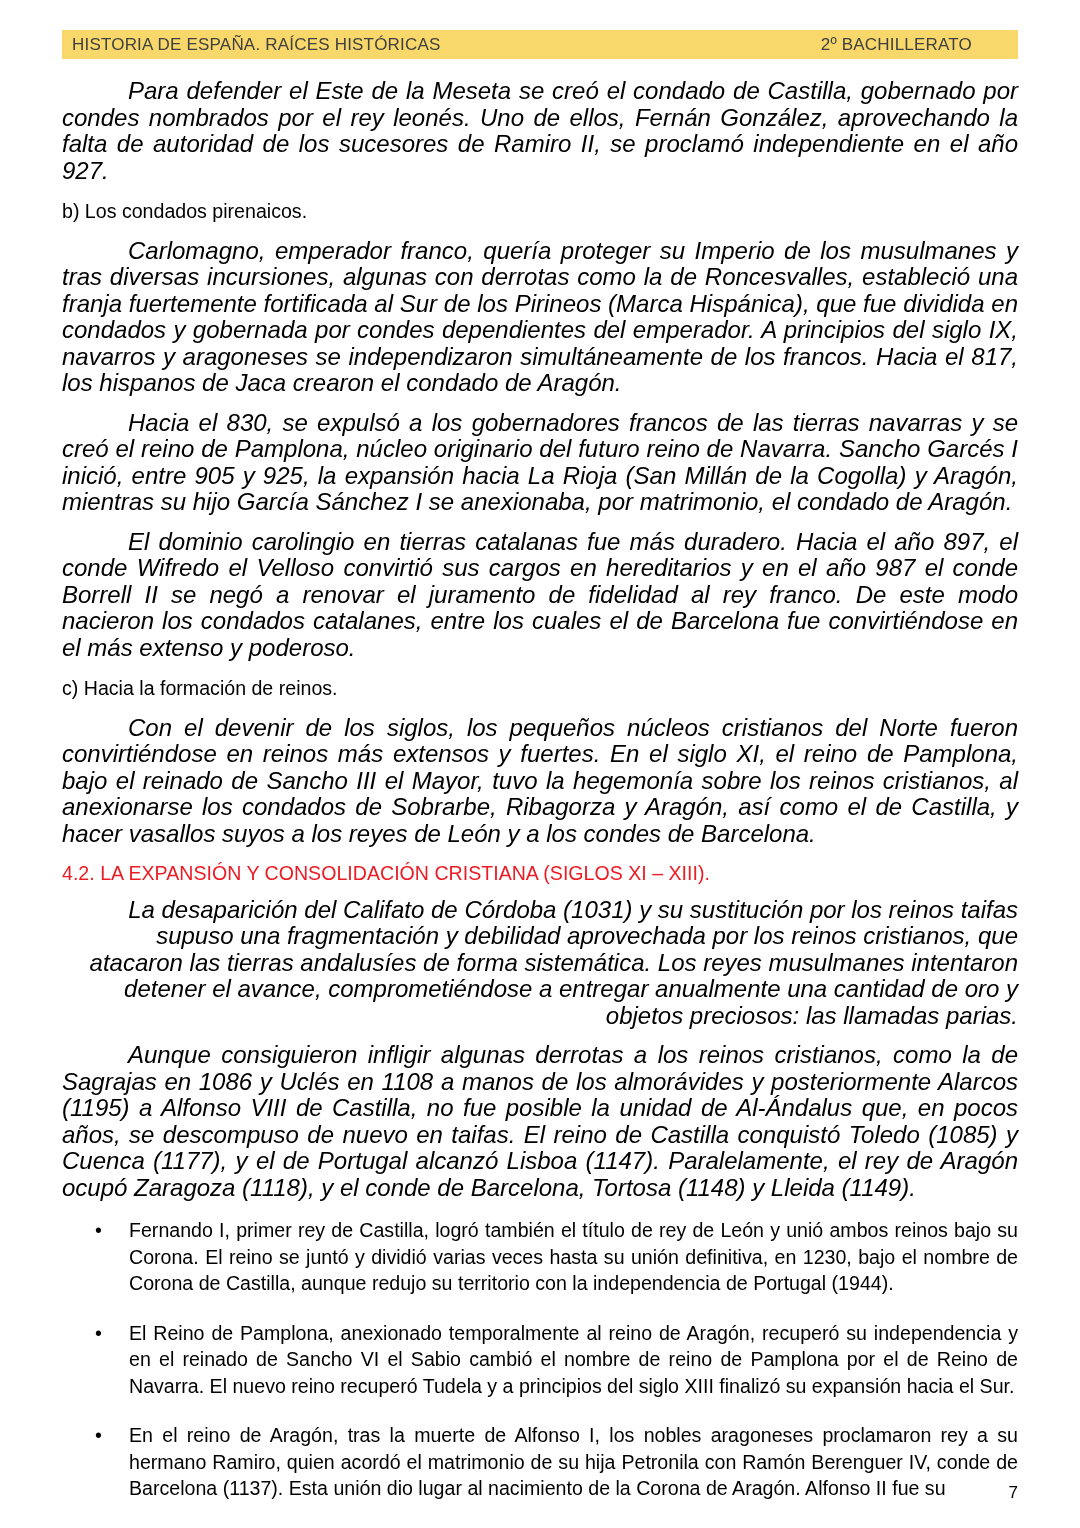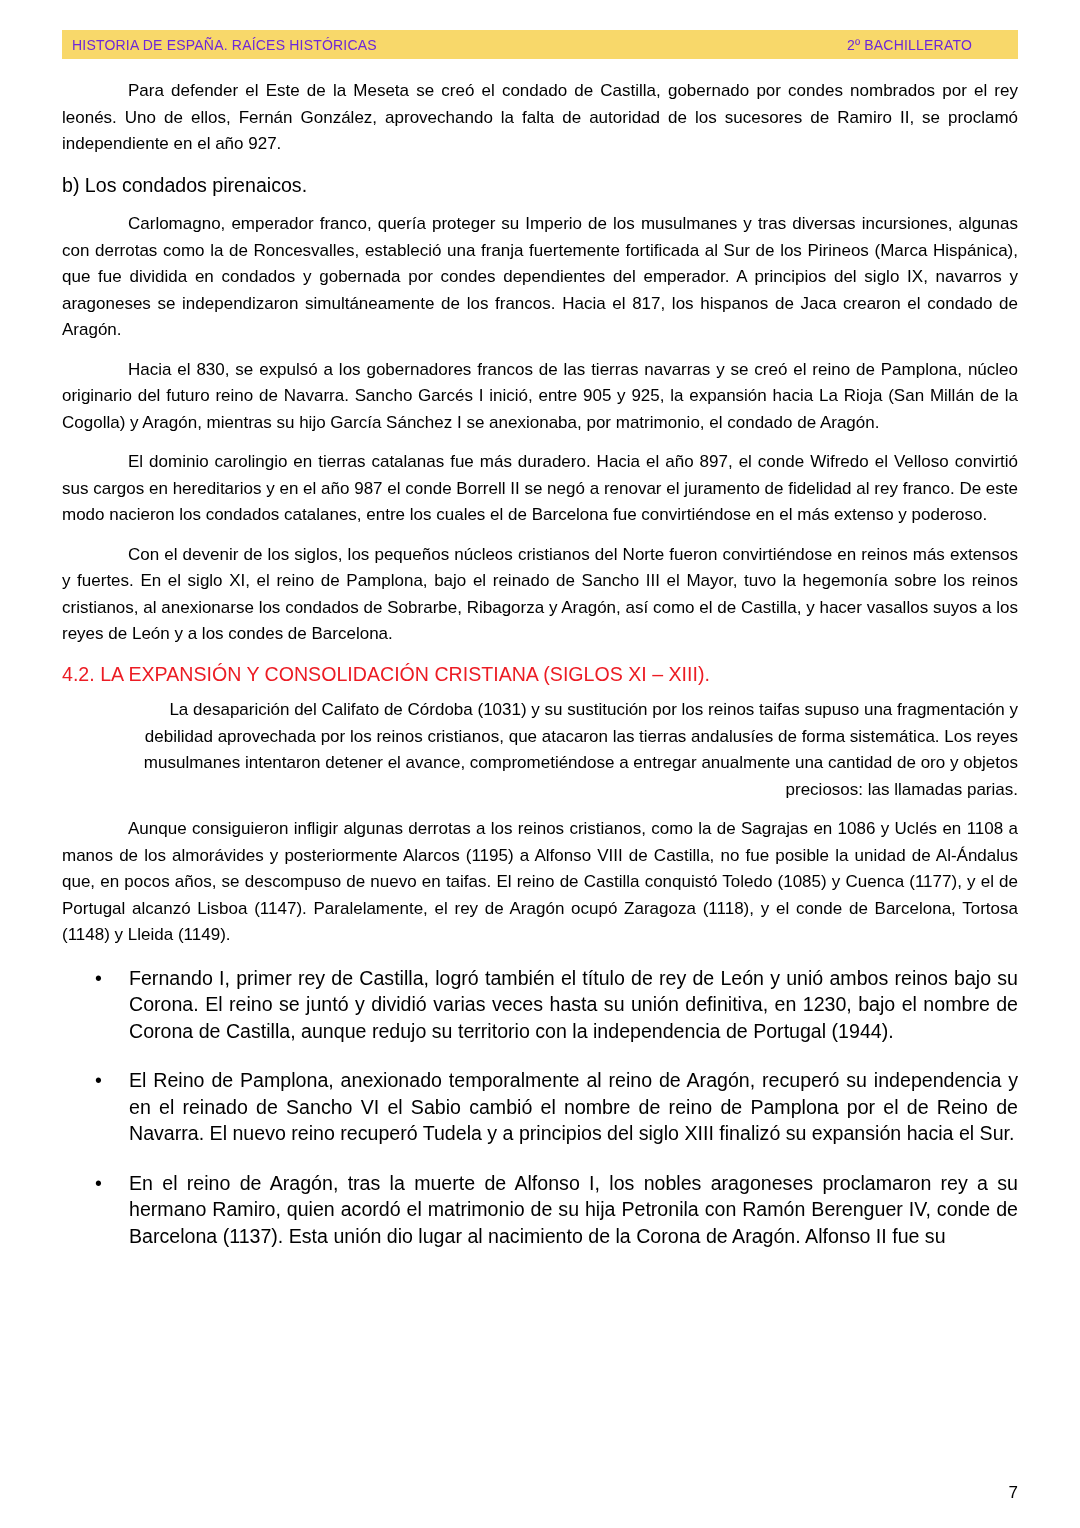--- a/index.html
+++ b/index.html
@@ -31,44 +31,45 @@
     height: 29px;
     background: #f8d86a;
     display: flex;
     align-items: center;
     justify-content: space-between;
     padding: 0 10px;
     box-sizing: border-box;
   }
   .header-title,
   .header-right {
-    color: #6d28d9;
-    font-size: 14px;
+    color: #404040;
+    font-size: 17px;
     letter-spacing: 0.2px;
     line-height: 1;
     white-space: nowrap;
   }
   .header-right {
     padding-right: 36px;
   }
 
   
   .body-wrap {
     position: absolute;
     left: 62px;
     top: 78px;
     width: 956px;
   }
   p.para {
     margin: 0 0 13px 0;
-    font-size: 17px;
+    font-size: 24px;
     line-height: 26.5px;
     text-align: justify;
     text-indent: 66px;
     hyphens: none;
+    font-style: italic;
   }
   p.para.left {
     text-align: right;
   }
   p.para.indent-small {
     text-indent: 40px;
   }
   p.subhead {
     margin: 14px 0 13px 0;
     font-size: 19.6px;
@@ -132,20 +133,21 @@
     <p class="para">Para defender el Este de la Meseta se creó el condado de Castilla, gobernado por condes nombrados por el rey leonés. Uno de ellos, Fernán González, aprovechando la falta de autoridad de los sucesores de Ramiro II, se proclamó independiente en el año 927.</p>
 
     <p class="subhead">b) Los condados pirenaicos.</p>
 
     <p class="para">Carlomagno, emperador franco, quería proteger su Imperio de los musulmanes y tras diversas incursiones, algunas con derrotas como la de Roncesvalles, estableció una franja fuertemente fortificada al Sur de los Pirineos (Marca Hispánica), que fue dividida en condados y gobernada por condes dependientes del emperador. A principios del siglo IX, navarros y aragoneses se independizaron simultáneamente de los francos. Hacia el 817, los hispanos de Jaca crearon el condado de Aragón.</p>
 
     <p class="para">Hacia el 830, se expulsó a los gobernadores francos de las tierras navarras y se creó el reino de Pamplona, núcleo originario del futuro reino de Navarra. Sancho Garcés I inició, entre 905 y 925, la expansión hacia La Rioja (San Millán de la Cogolla) y Aragón, mientras su hijo García Sánchez I se anexionaba, por matrimonio, el condado de Aragón.</p>
 
     <p class="para">El dominio carolingio en tierras catalanas fue más duradero. Hacia el año 897, el conde Wifredo el Velloso convirtió sus cargos en hereditarios y en el año 987 el conde Borrell II se negó a renovar el juramento de fidelidad al rey franco. De este modo nacieron los condados catalanes, entre los cuales el de Barcelona fue convirtiéndose en el más extenso y poderoso.</p>
 
+    <p class="subhead">c) Hacia la formación de reinos.</p>
 
     <p class="para">Con el devenir de los siglos, los pequeños núcleos cristianos del Norte fueron convirtiéndose en reinos más extensos y fuertes. En el siglo XI, el reino de Pamplona, bajo el reinado de Sancho III el Mayor, tuvo la hegemonía sobre los reinos cristianos, al anexionarse los condados de Sobrarbe, Ribagorza y Aragón, así como el de Castilla, y hacer vasallos suyos a los reyes de León y a los condes de Barcelona.</p>
 
 
     <h2 class="section-heading">4.2. LA EXPANSIÓN Y CONSOLIDACIÓN CRISTIANA (SIGLOS XI – XIII).</h2>
 
     <p class="para left">La desaparición del Califato de Córdoba (1031) y su sustitución por los reinos taifas supuso una fragmentación y debilidad aprovechada por los reinos cristianos, que atacaron las tierras andalusíes de forma sistemática. Los reyes musulmanes intentaron detener el avance, comprometiéndose a entregar anualmente una cantidad de oro y objetos preciosos: las llamadas parias.</p>
 
 
     <p class="para">Aunque consiguieron infligir algunas derrotas a los reinos cristianos, como la de Sagrajas en 1086 y Uclés en 1108 a manos de los almorávides y posteriormente Alarcos (1195) a Alfonso VIII de Castilla, no fue posible la unidad de Al-Ándalus que, en pocos años, se descompuso de nuevo en taifas. El reino de Castilla conquistó Toledo (1085) y Cuenca (1177), y el de Portugal alcanzó Lisboa (1147). Paralelamente, el rey de Aragón ocupó Zaragoza (1118), y el conde de Barcelona, Tortosa (1148) y Lleida (1149).</p>

